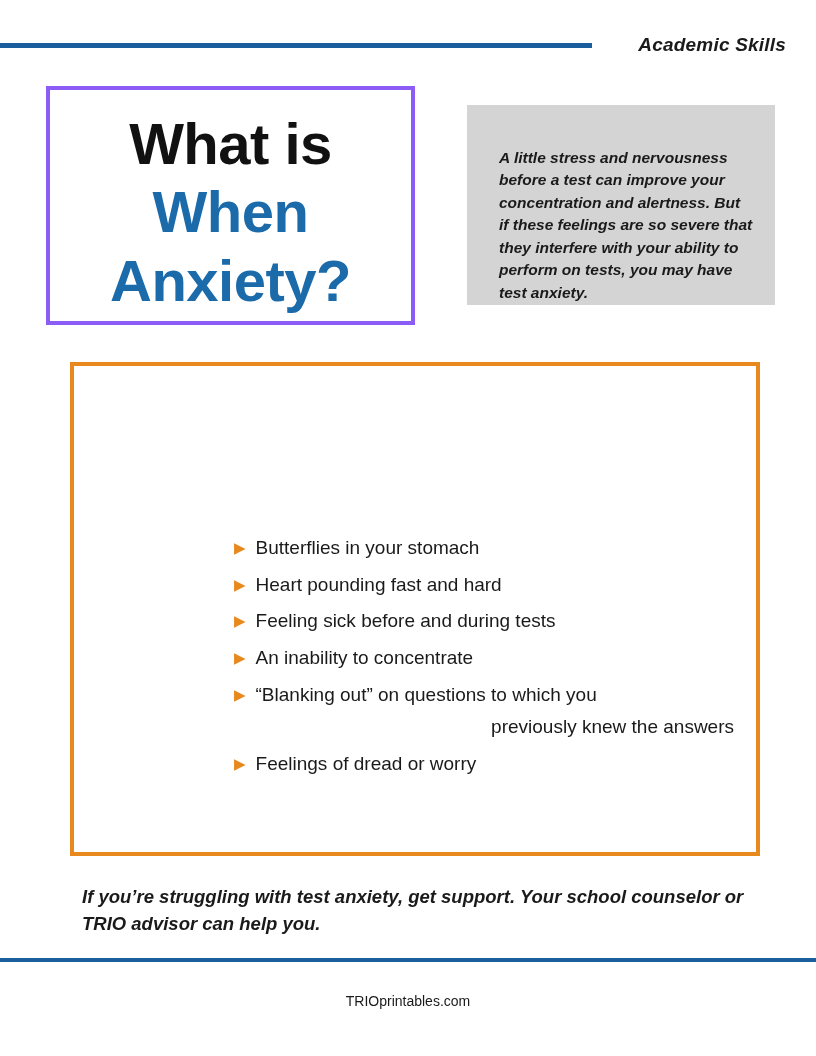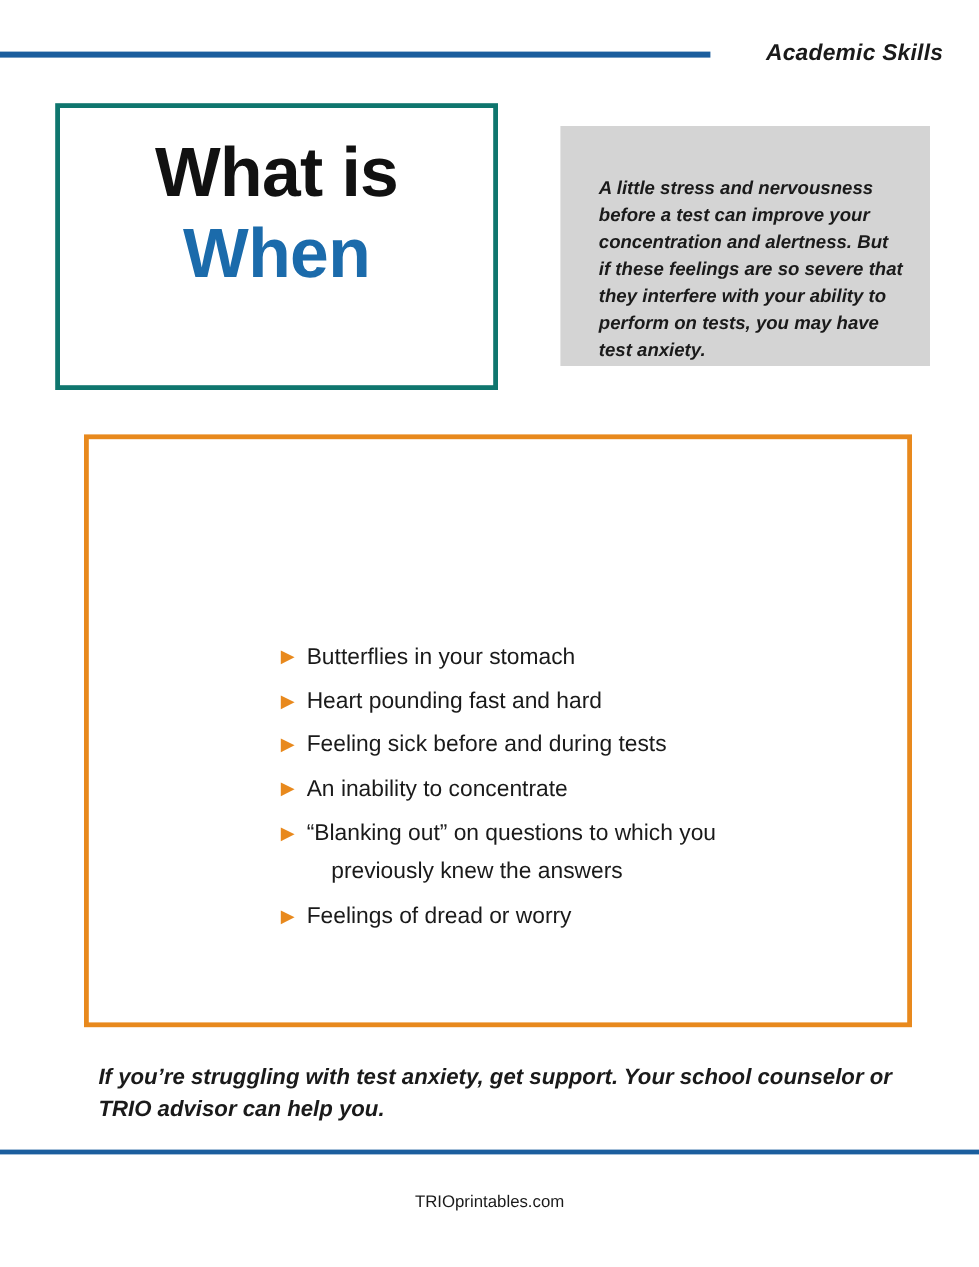--- a/index.html
+++ b/index.html
@@ -43,21 +43,21 @@
     white-space: nowrap;
   }
 
   
   .title-box {
     position: absolute;
     top: 86px;
     left: 46px;
     width: 369px;
     height: 239px;
-    border: 4px solid #0f766e;
+    border: 4px solid #8b5cf6;
     box-sizing: border-box;
     background: #ffffff;
   }
   .title-inner {
     position: absolute;
     top: 20px;
     left: 0;
     width: 100%;
     text-align: center;
   }
@@ -130,20 +130,21 @@
     line-height: 1.55;
     margin-right: 10px;
     flex: none;
   }
   .bullet .txt { flex: 1; }
   .bullet-cont {
     margin: -4px 0 12px 42px;
     font-size: 19px;
     color: #1a1a1a;
     line-height: 1.3;
+    text-align: right;
   }
 
   
   .closing {
     position: absolute;
     top: 884px;
     left: 82px;
     width: 680px;
     font-size: 18.5px;
     font-style: italic;
@@ -176,20 +177,21 @@
 
 <div class="header">
   <div class="header-rule"></div>
   <div class="header-title">Academic Skills</div>
 </div>
 
 <div class="title-box">
   <div class="title-inner">
     <div class="title-line black">What is</div>
     <div class="title-line blue">When</div>
+    <div class="title-line blue">Anxiety?</div>
   </div>
 </div>
 
 <div class="callout">
   <p>A little stress and nervousness before a test can improve your concentration and alertness. But if these feelings are so severe that they interfere with your ability to perform on tests, you may have test anxiety.</p>
 </div>
 
 <div class="body-box">
   <div class="bullets">
     <div class="bullet">

